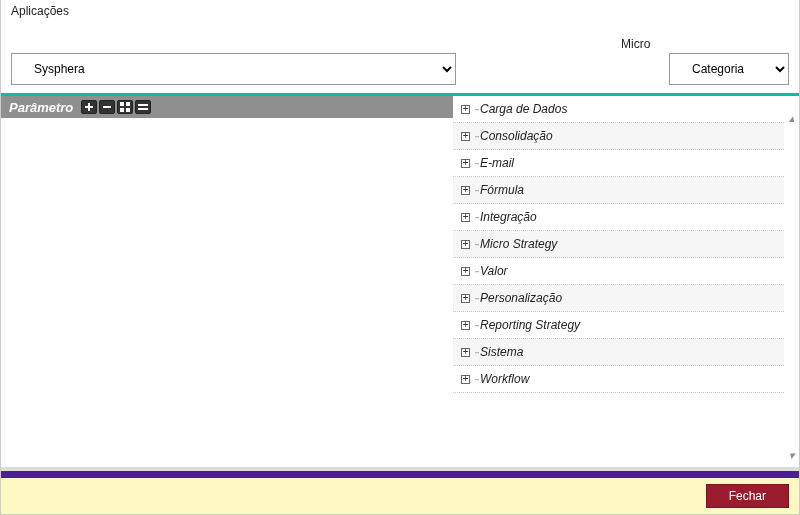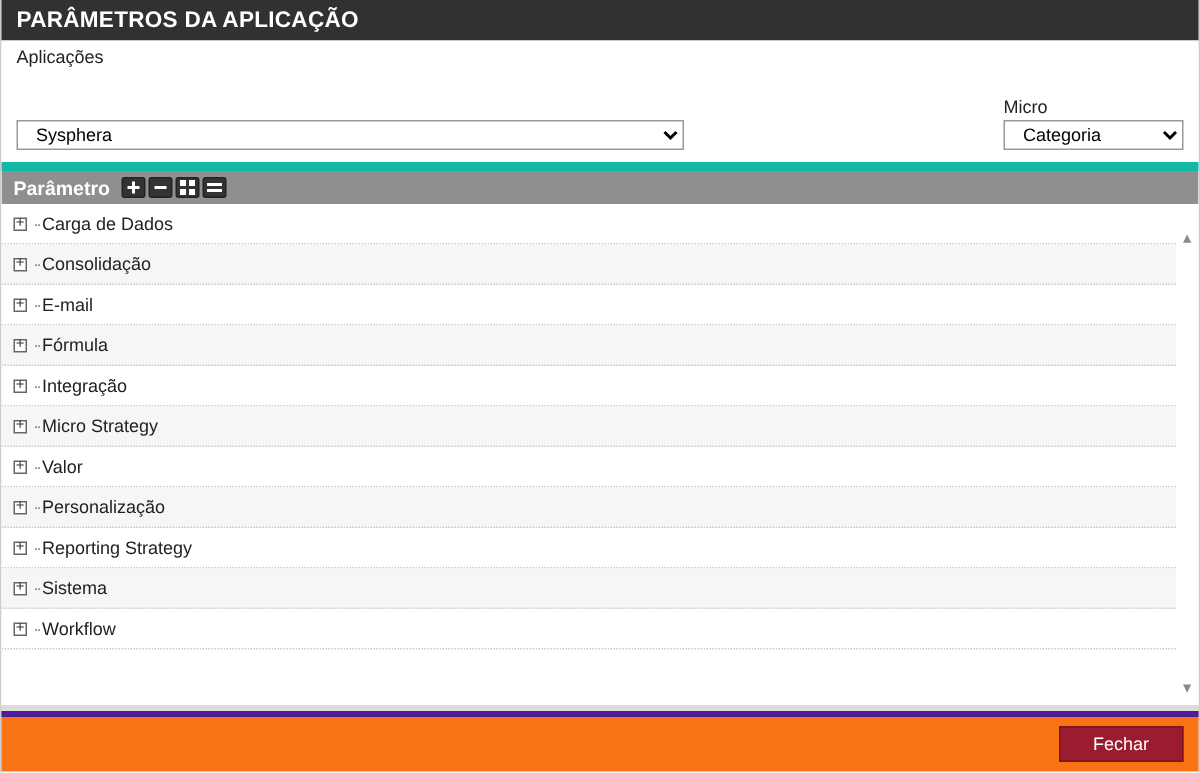--- a/index.html
+++ b/index.html
@@ -39,34 +39,35 @@
   .filter-group.left { flex: 1; margin-right: 40px; gap: 33px; }
   .filter-label {
     font-size: 12px;
     color: #222;
     margin-bottom: 2px;
   }
   .select {
     border: 1px solid #999;
     background: #fff;
     font-size: 12px;
-    padding: 1px 8px;
-    height: 20px;
+    padding: 1px 18px;
+    height: 32px;
   }
   .select.app { width: 445px; }
-  .select.order { width: 120px; }
+  .select.order { width: 120px; margin-left: 48px; }
 
   .grid-wrap {
     flex: 1;
     display: flex;
-    flex-direction: column;
-    border-top: 6px solid #14b8a6;
+    flex-direction: row;
+    border-top: 3px solid #14b8a6;
     position: relative;
     overflow: hidden;
     background: #fff;
+    font-style: italic;
   }
   .grid-header {
     display: flex;
     background: #8f8f8f;
     color: #fff;
     font-weight: 600;
     font-size: 13px;
     height: 22px;
     align-items: center;
   }
@@ -161,41 +162,40 @@
     background: transparent;
   }
   .scroll-arrow.up { top: 15px; }
   .scroll-arrow.down { bottom: 4px; }
 
   .footer-sep {
     height: 4px;
     background: #dcdcdc;
   }
   .footer-bar {
-    background: #f97316;
+    background: #fef9c3;
     padding: 6px 10px;
     display: flex;
     justify-content: flex-end;
-    border-top: 4px solid #4c1d95;
+    border-top: 7px solid #4c1d95;
   }
   .btn-close {
     background: #9b1c2f;
     color: #fff;
     border: 1px solid #7a1424;
     padding: 4px 22px;
     font-size: 12px;
     cursor: pointer;
   }
 </style>
 </head>
 <body>
 
 <div class="container">
 
-  <div class="title-bar">PARÂMETROS DA APLICAÇÃO</div>
 
   <div class="filter-area">
     <div class="filter-group left">
       <span class="filter-label">Aplicações</span>
       <select class="select app">
         <option>Sysphera</option>
       </select>
     </div>
     <div class="filter-group">
       <span class="filter-label">Micro</span>

